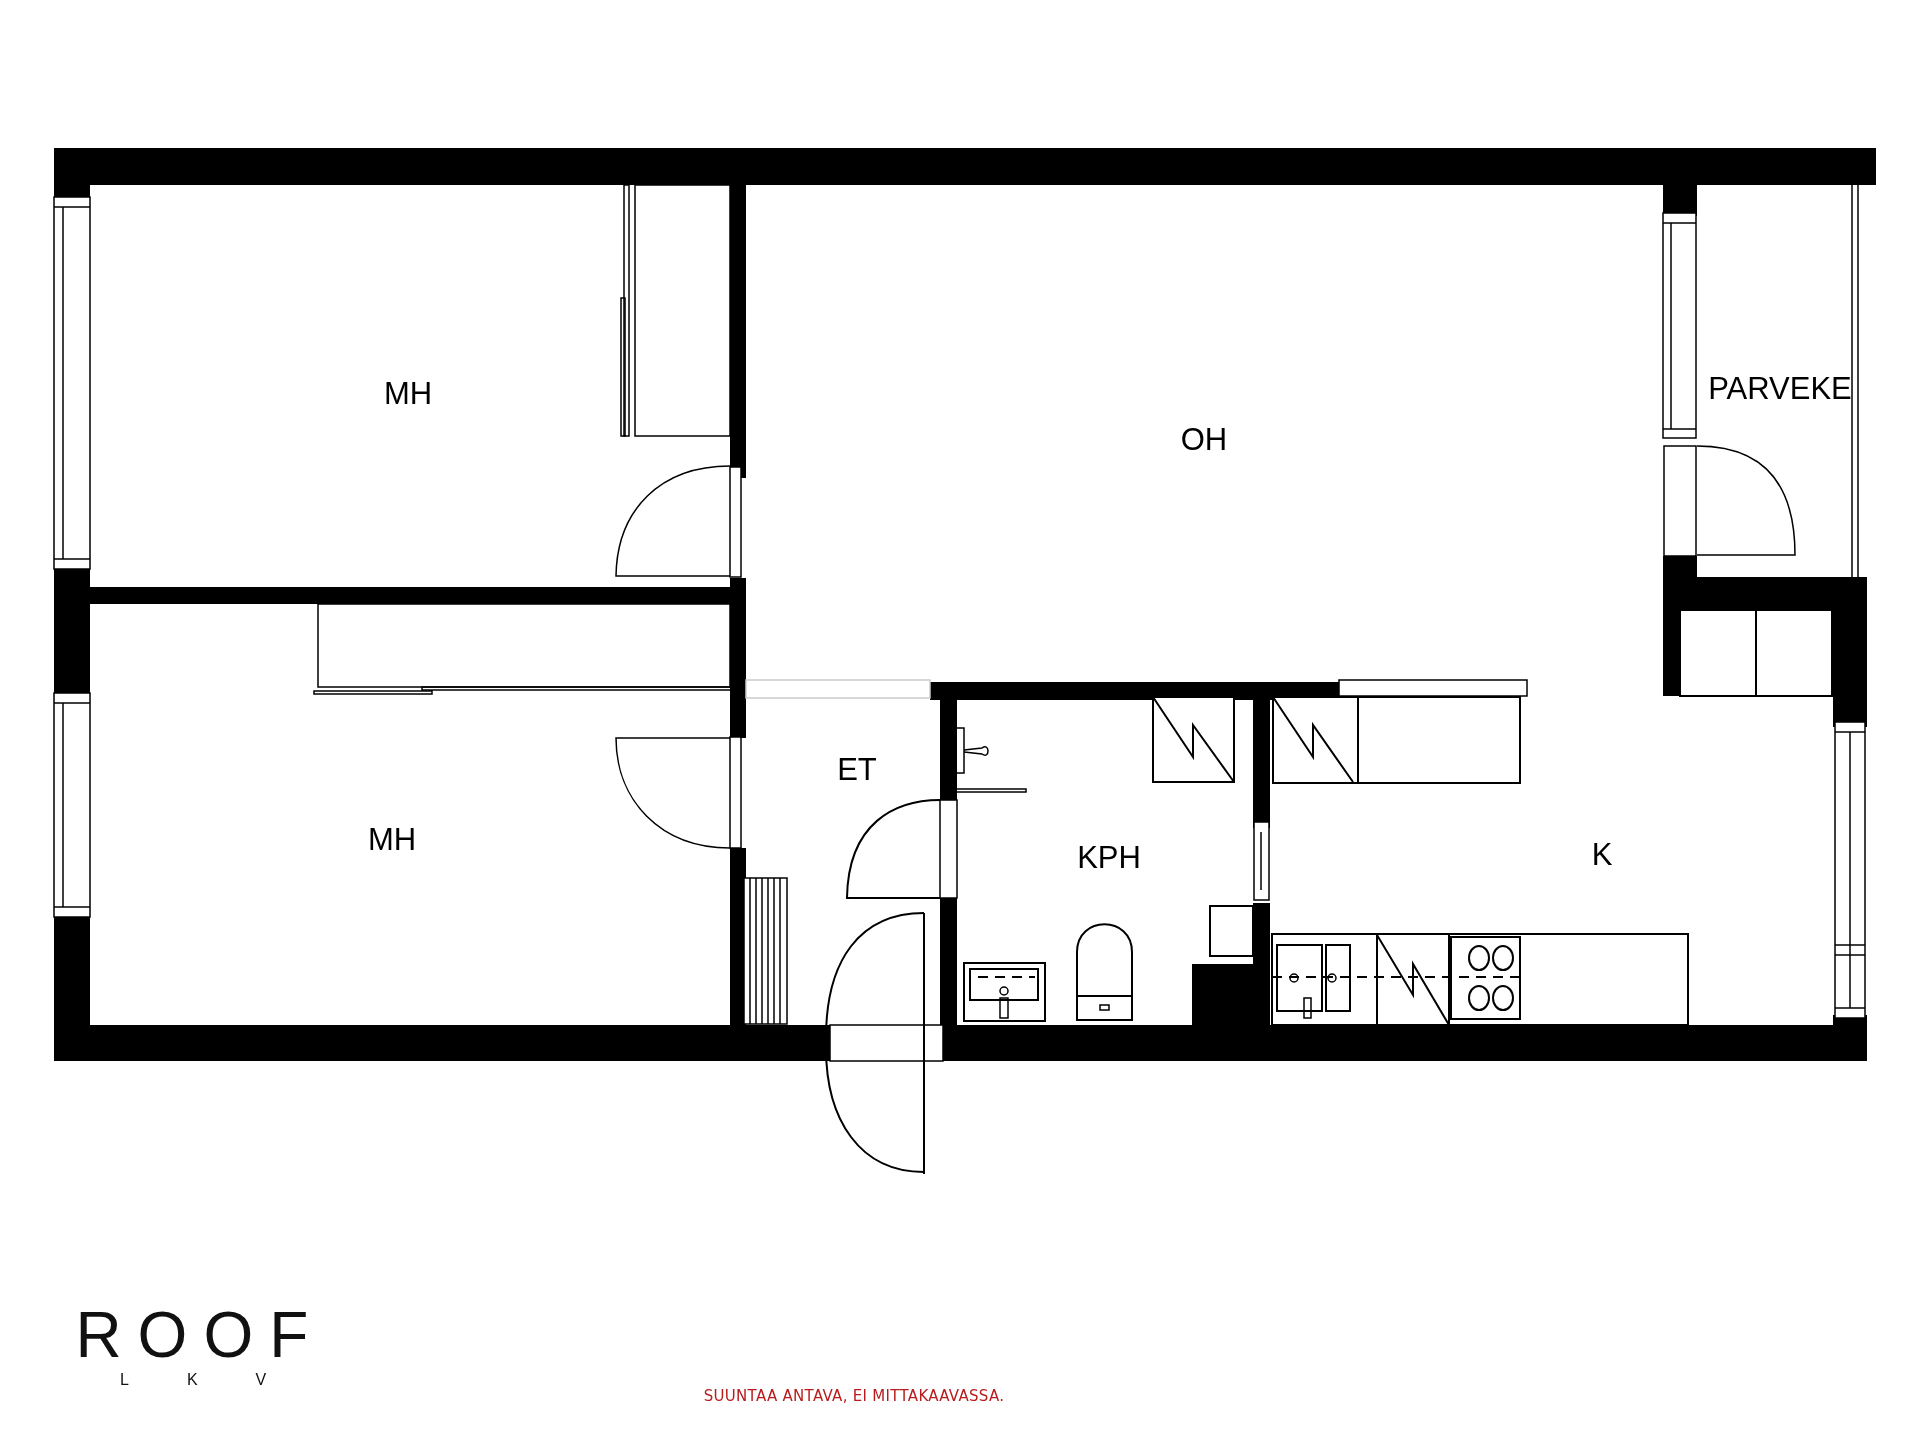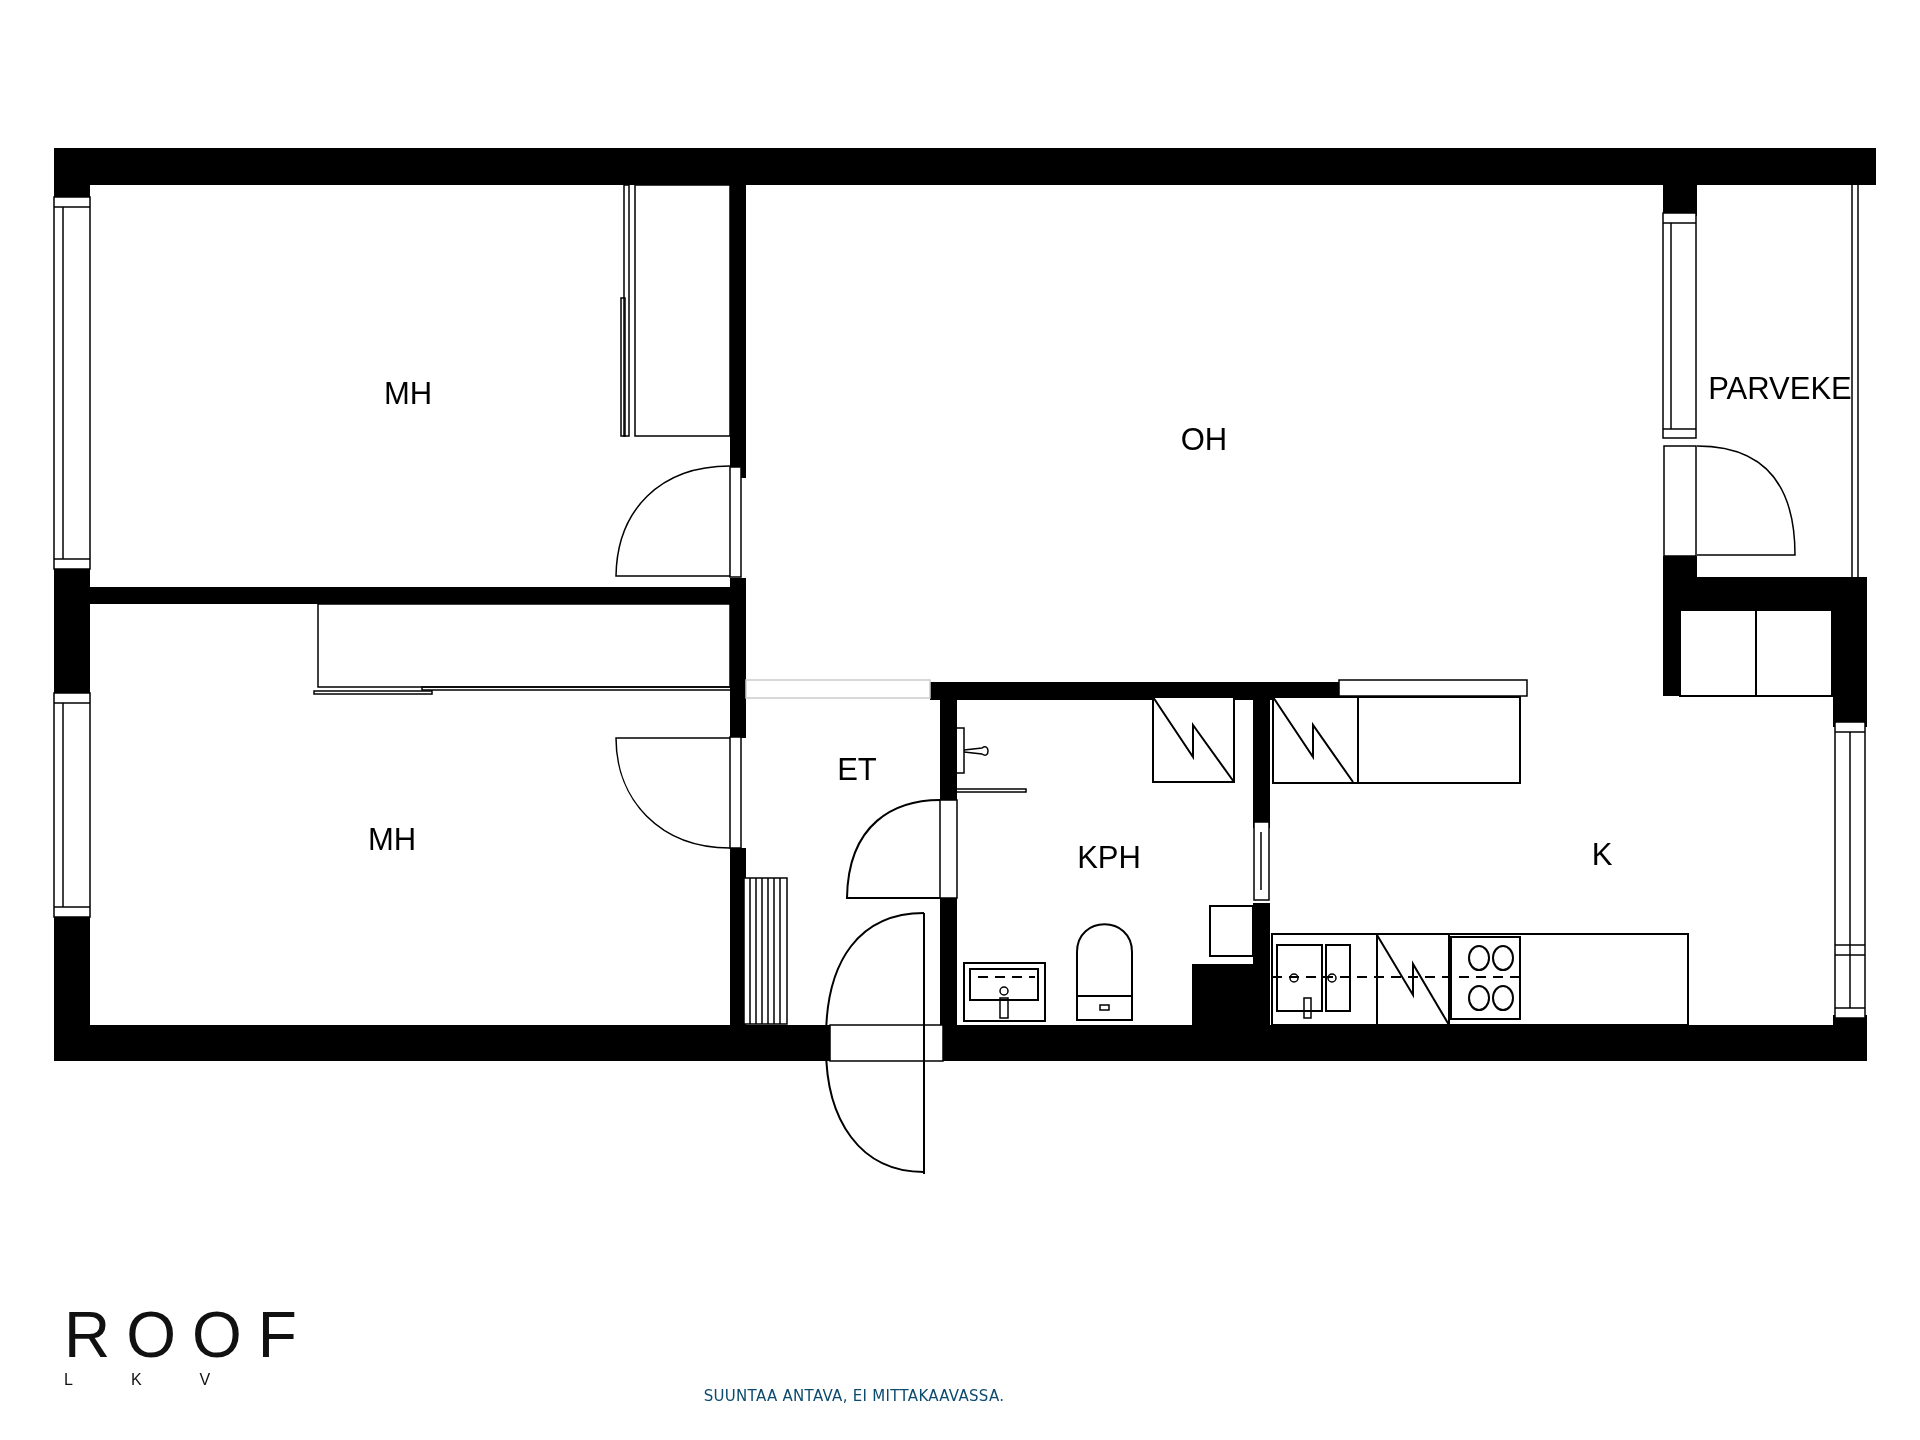--- a/index.html
+++ b/index.html
@@ -7,22 +7,22 @@
     #plan { position: absolute; left: 0; top: 0; width: 1920px; height: 1440px; }
     .wall { fill: #000000; }
     .line { fill: none; stroke: #000000; stroke-width: 2; }
     .thin { fill: none; stroke: #000000; stroke-width: 1.5; }
     .dash { fill: none; stroke: #000000; stroke-width: 2; stroke-dasharray: 10 7; }
     .win { fill: #ffffff; stroke: #000000; stroke-width: 1.5; }
     .fill-w { fill: #ffffff; stroke: #000000; stroke-width: 2; }
     .room-label { font-family: "Liberation Sans", sans-serif; font-size: 31px; fill: #000000; text-anchor: middle; dominant-baseline: middle; }
     .logo { position: absolute; left: 64px; top: 1303px; }
     .logo-main { font-family: "Liberation Sans", sans-serif; font-size: 64px; letter-spacing: 16px; color: #111; line-height: 1; font-weight: normal; text-align: right; }
-    .logo-sub { font-family: "Liberation Sans", sans-serif; font-size: 16px; letter-spacing: 58px; color: #111; margin-top: 4px; }
-    .disclaimer { position: absolute; left: 0; width: 1708px; top: 1387px; text-align: center; font-family: "DejaVu Sans", sans-serif; font-size: 15px; color: #0c4a6e; letter-spacing: 0.3px; }
+    .logo-sub { font-family: "Liberation Sans", sans-serif; font-size: 16px; letter-spacing: 58px; color: #111; margin-left: 56px; margin-top: 4px; }
+    .disclaimer { position: absolute; left: 0; width: 1708px; top: 1387px; text-align: center; font-family: "DejaVu Sans", sans-serif; font-size: 15px; color: #b91c1c; letter-spacing: 0.3px; }
   </style>
 </head>
 <body>
 
 <svg id="plan" viewBox="0 0 1920 1440" xmlns="http://www.w3.org/2000/svg">
 
   <g>
 
     <rect class="wall" x="54" y="148" width="1822" height="37"></rect>
 

